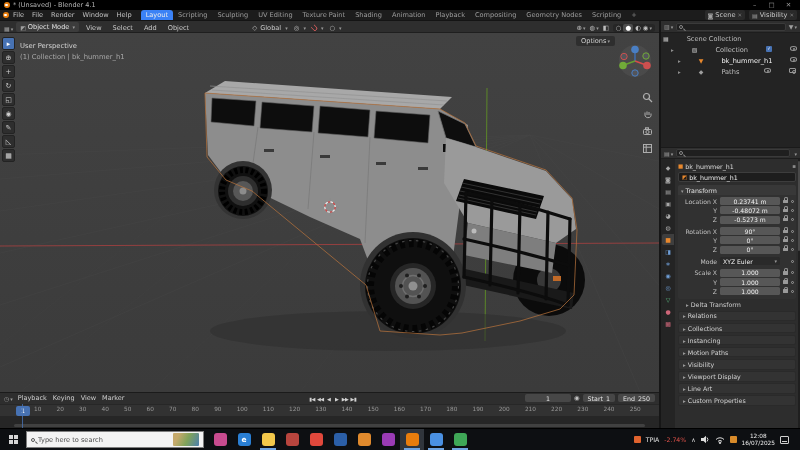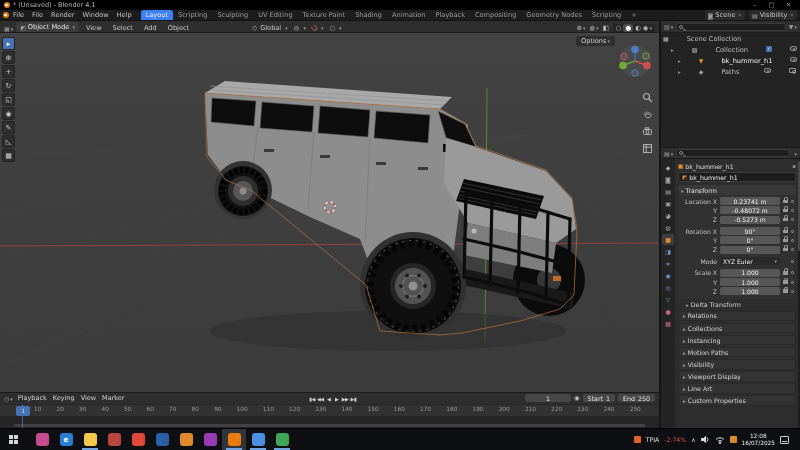--- a/index.html
+++ b/index.html
@@ -344,20 +344,24 @@
             <circle r="5.2" fill="none" stroke="#ececec" stroke-width="1.2" stroke-dasharray="2.7 2.7" stroke-dashoffset="2.7"></circle>
             <g stroke="#8a8a8a" stroke-width="1">
               <line y1="-9" y2="-6"></line>
                 <line y1="6" y2="9"></line>
                 <line x1="-9" x2="-6"></line>
                 <line x1="6" x2="9"></line>
             </g>
           </g>
         </svg>
 
+        <div class="overlay-text">
+          <div>User Perspective</div>
+          <div class="l2">(1) Collection | bk_hummer_h1</div>
+        </div>
 
         <div class="toolbar">
 
         <div class="tool active">▸</div>
             <div class="tool">⊕</div>
             <div class="tool">+</div>
             <div class="tool">↻</div>
             <div class="tool">◱</div>
             <div class="tool">◉</div>
             <div class="tool">✎</div>
@@ -730,20 +734,25 @@
 
   <div class="taskbar">
     <div class="start">
       <span class="winlogo">
           <span></span>
           <span></span>
           <span></span>
           <span></span>
         </span>
     </div>
+    <div class="tb-search">
+      <span class="i-mag"></span>
+      <span>Type here to search</span>
+      <span class="search-thumb"></span>
+    </div>
     <div class="tb-apps">
 
         <div class="tb-app">
           <span class="ic" style="background: rgb(200, 75, 143);"></span>
         </div>
 
         <div class="tb-app">
           <span class="ic" style="background: rgb(42, 127, 212);">e</span>
         </div>
 

